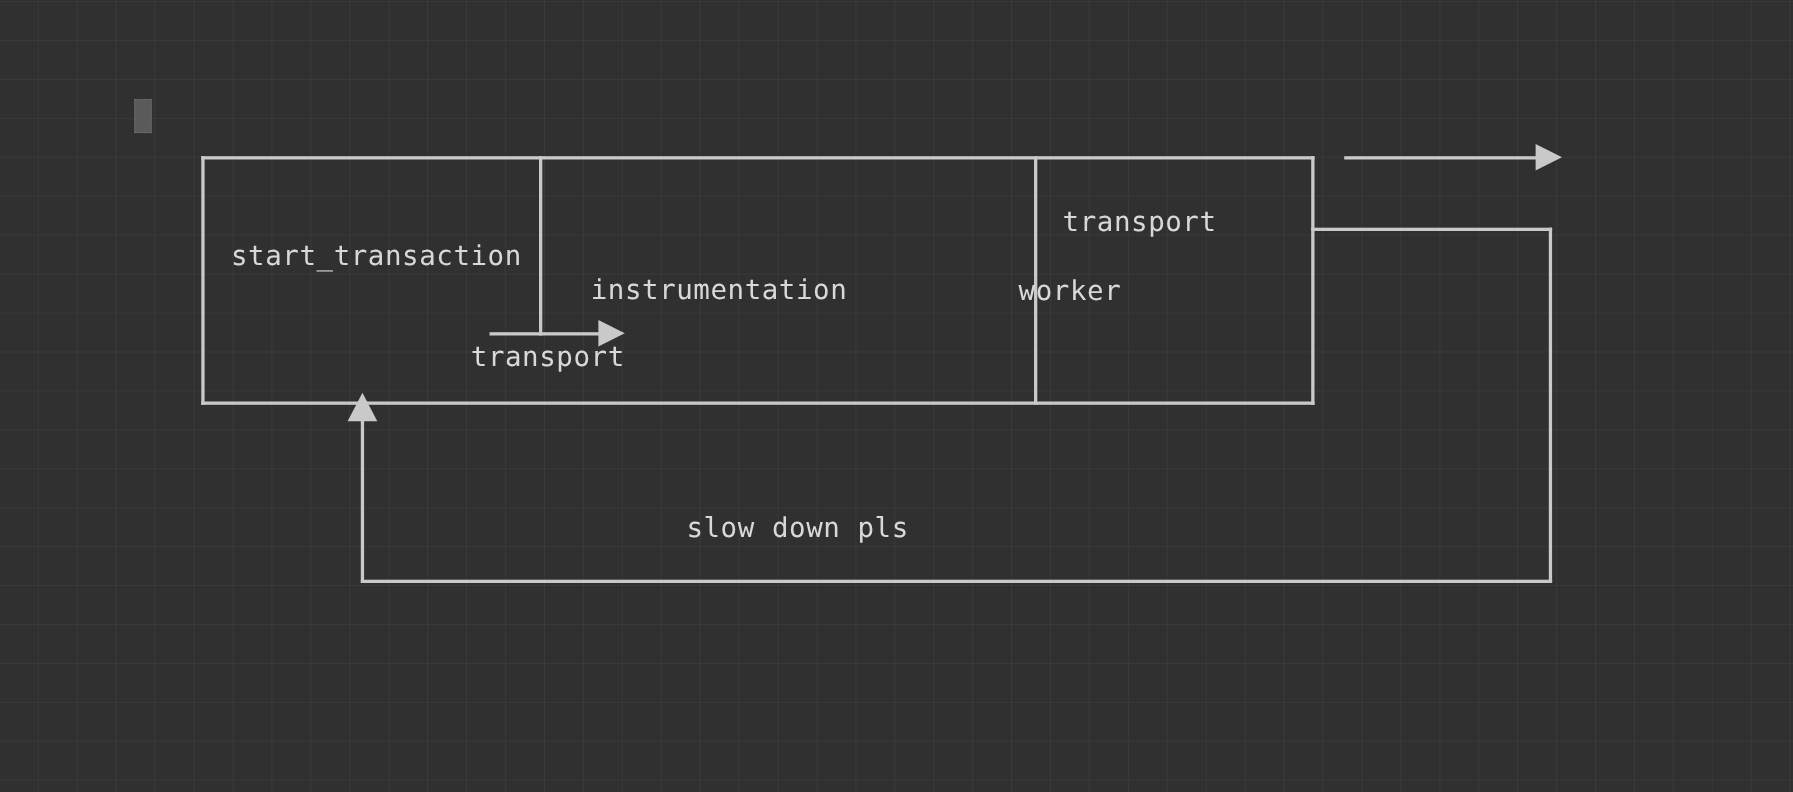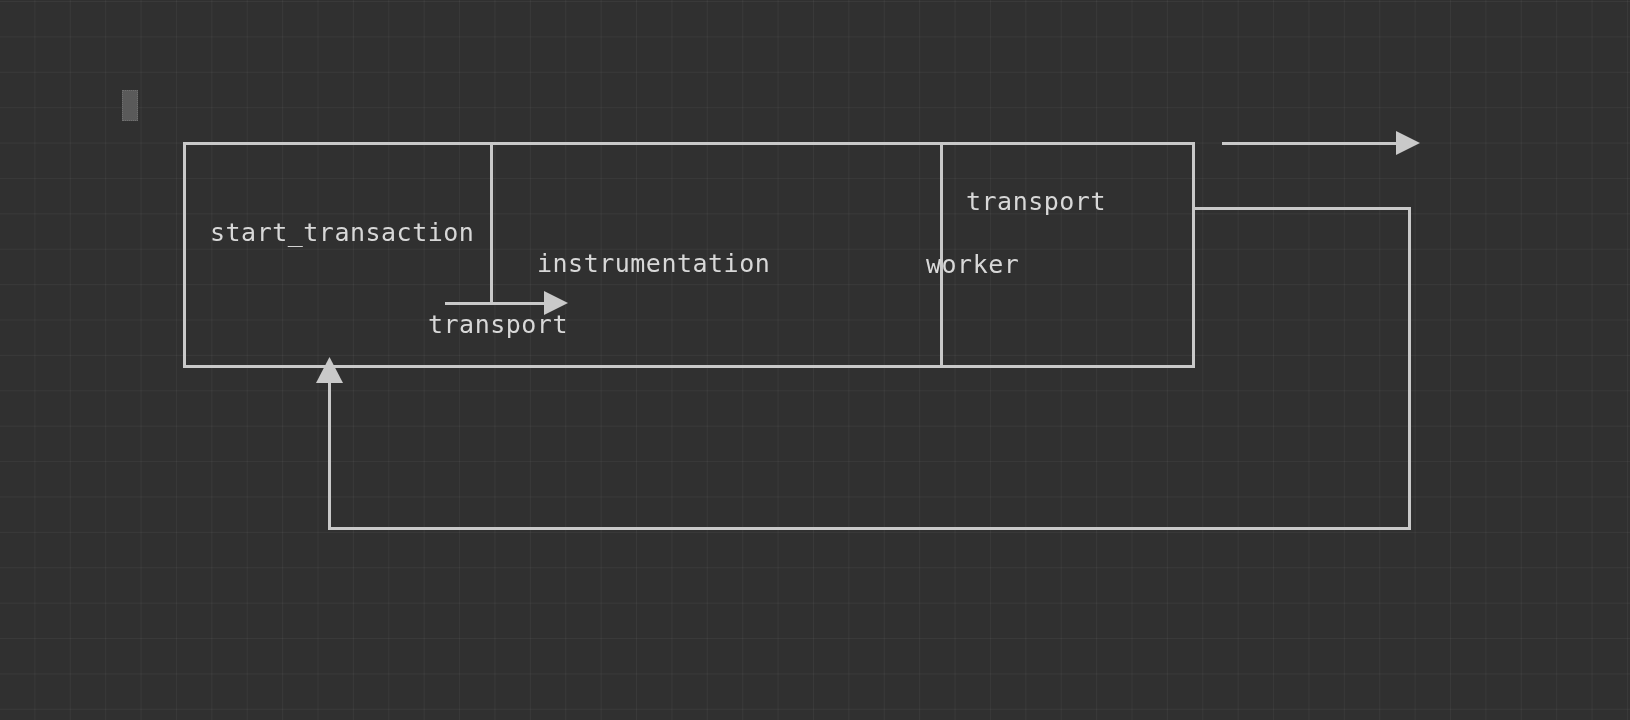--- a/index.html
+++ b/index.html
@@ -98,14 +98,15 @@
   <div class="stroke v" style="left:1408px; top:207px; height:323px;"></div>
 
   <div class="stroke h" style="left:328px; top:527px; width:1083px;"></div>
 
   <div class="stroke v" style="left:328px; top:380px; height:150px;"></div>
 
   <svg class="arrow-svg" width="32" height="28" style="left:315px; top:357px;">
     <polygon points="14.5,0 28,26 1,26" fill="#c9c9c9"></polygon>
   </svg>
 
+  <div class="boxlabel" style="left:624px; top:465px;">slow down pls</div>
 
 </div>
 
 </body></html>

